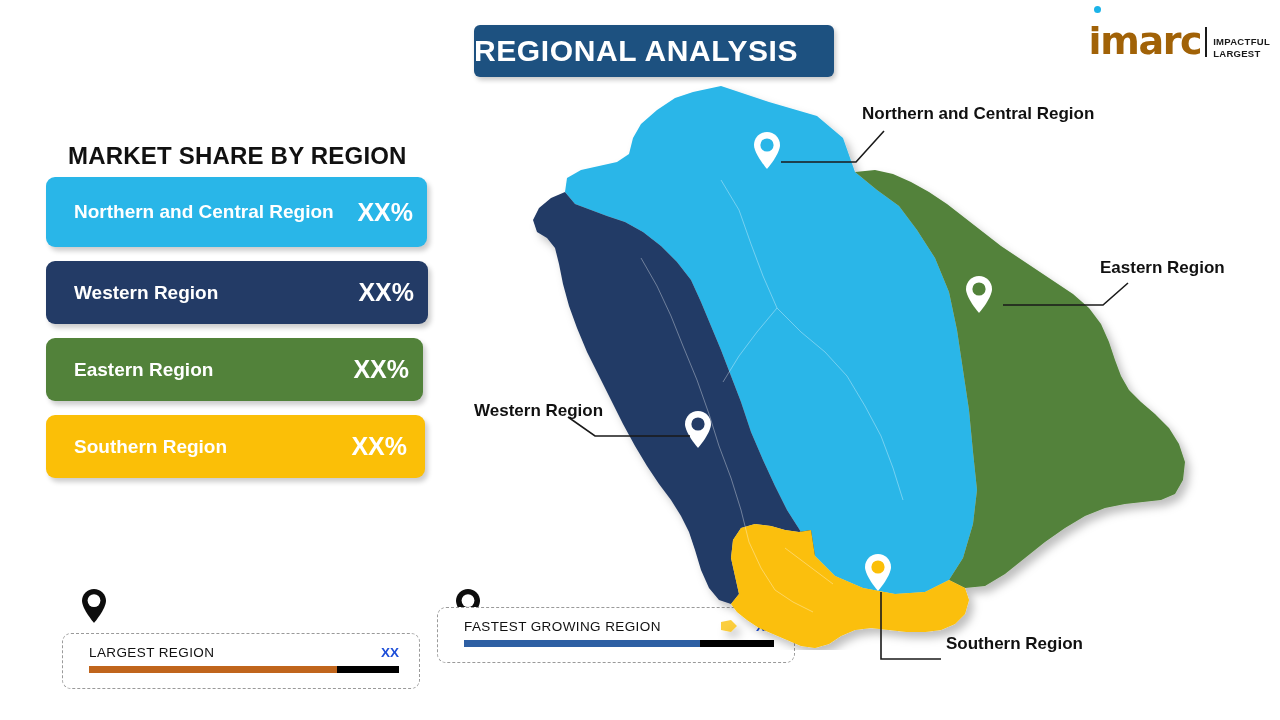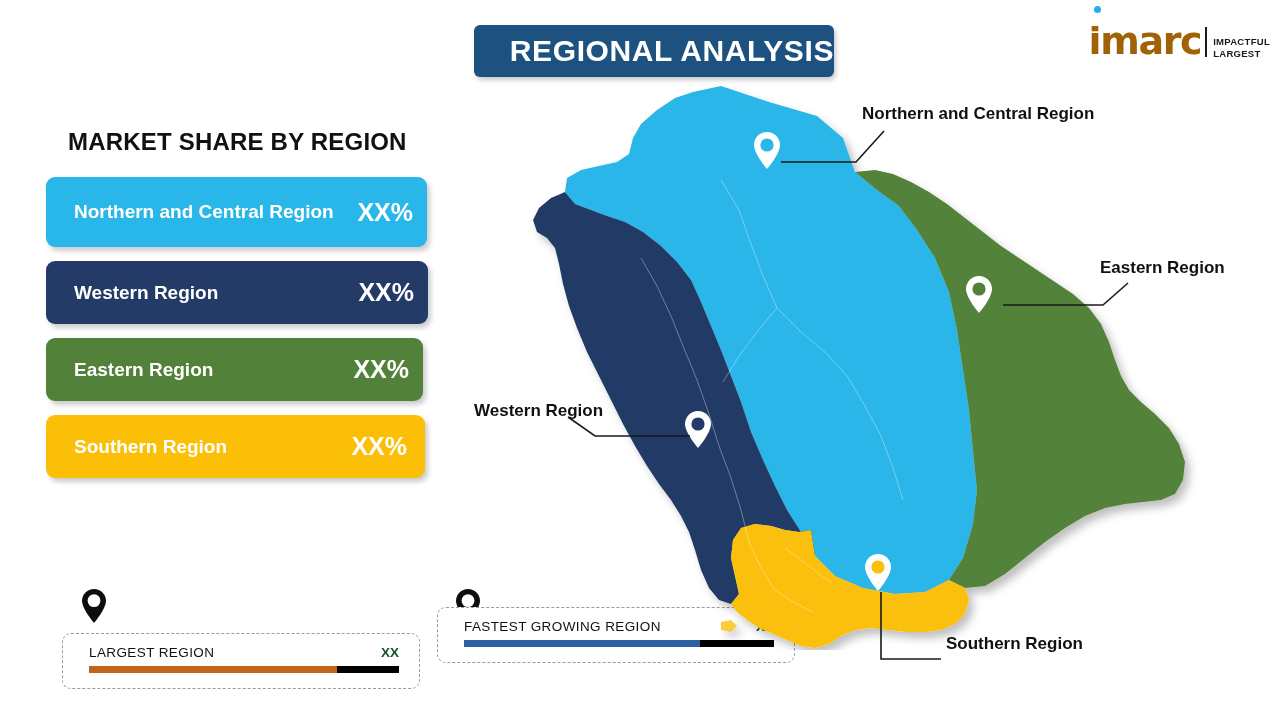--- a/index.html
+++ b/index.html
@@ -22,21 +22,21 @@
   #title-banner {
     position: absolute;
     left: 474px;
     top: 25px;
     width: 360px;
     height: 52px;
     background: #1D5180;
     border-radius: 6px;
     display: flex;
     align-items: center;
-    justify-content: flex-end;
+    justify-content: flex-start;
     box-shadow: 2px 3px 5px rgba(0,0,0,0.22);
   }
   #title-banner .t {
     color: #ffffff;
     font-size: 30px;
     font-weight: bold;
     letter-spacing: 0.6px;
     white-space: nowrap;
   }
 
@@ -78,21 +78,21 @@
     font-weight: bold;
     color: #1a1a1a;
     line-height: 12px;
     letter-spacing: 0.3px;
   }
 
   
   #legend-title {
     position: absolute;
     left: 68px;
-    top: 128px;
+    top: 142px;
     font-size: 24px;
     font-weight: bold;
     color: #111111;
     letter-spacing: 0.2px;
     white-space: nowrap;
   }
   #legend-cards {
     position: absolute;
     left: 46px;
     top: 177px;
@@ -147,21 +147,21 @@
   .footer-box .fl {
     font-size: 13.5px;
     font-weight: normal;
     color: #111111;
     letter-spacing: 0.4px;
     white-space: nowrap;
   }
   .footer-box .fv {
     font-size: 13.5px;
     font-weight: bold;
-    color: #14532d;
+    color: #1d4ed8;
     white-space: nowrap;
   }
   .footer-box .track {
     position: relative;
     height: 7px;
     margin: 6px 20px 0 26px;
     background: #000000;
     border-radius: 0;
   }
   .footer-box .fill {

